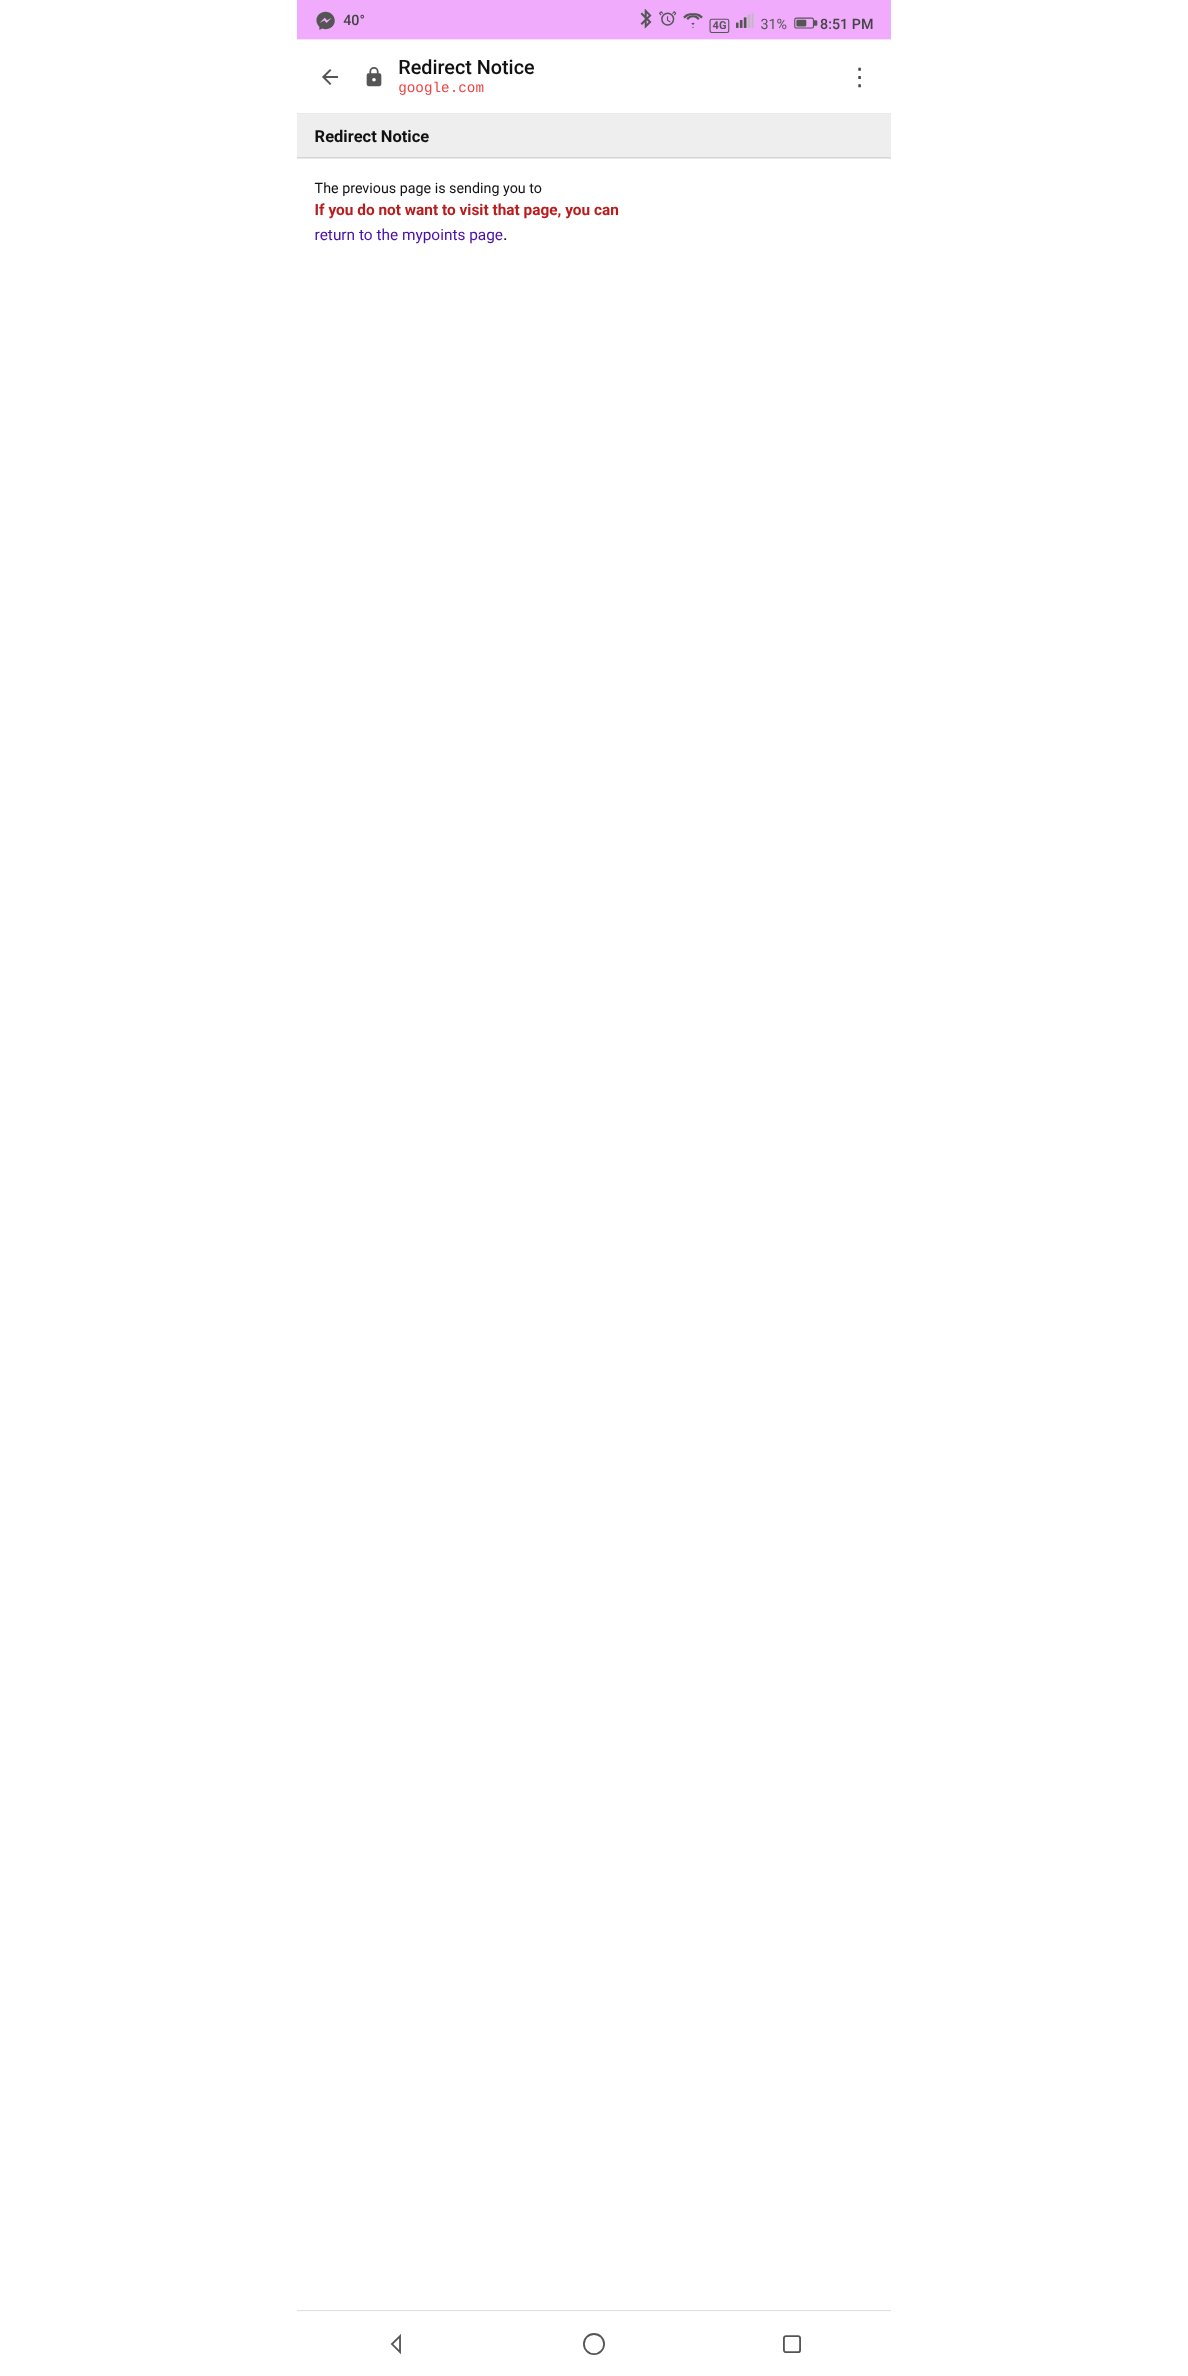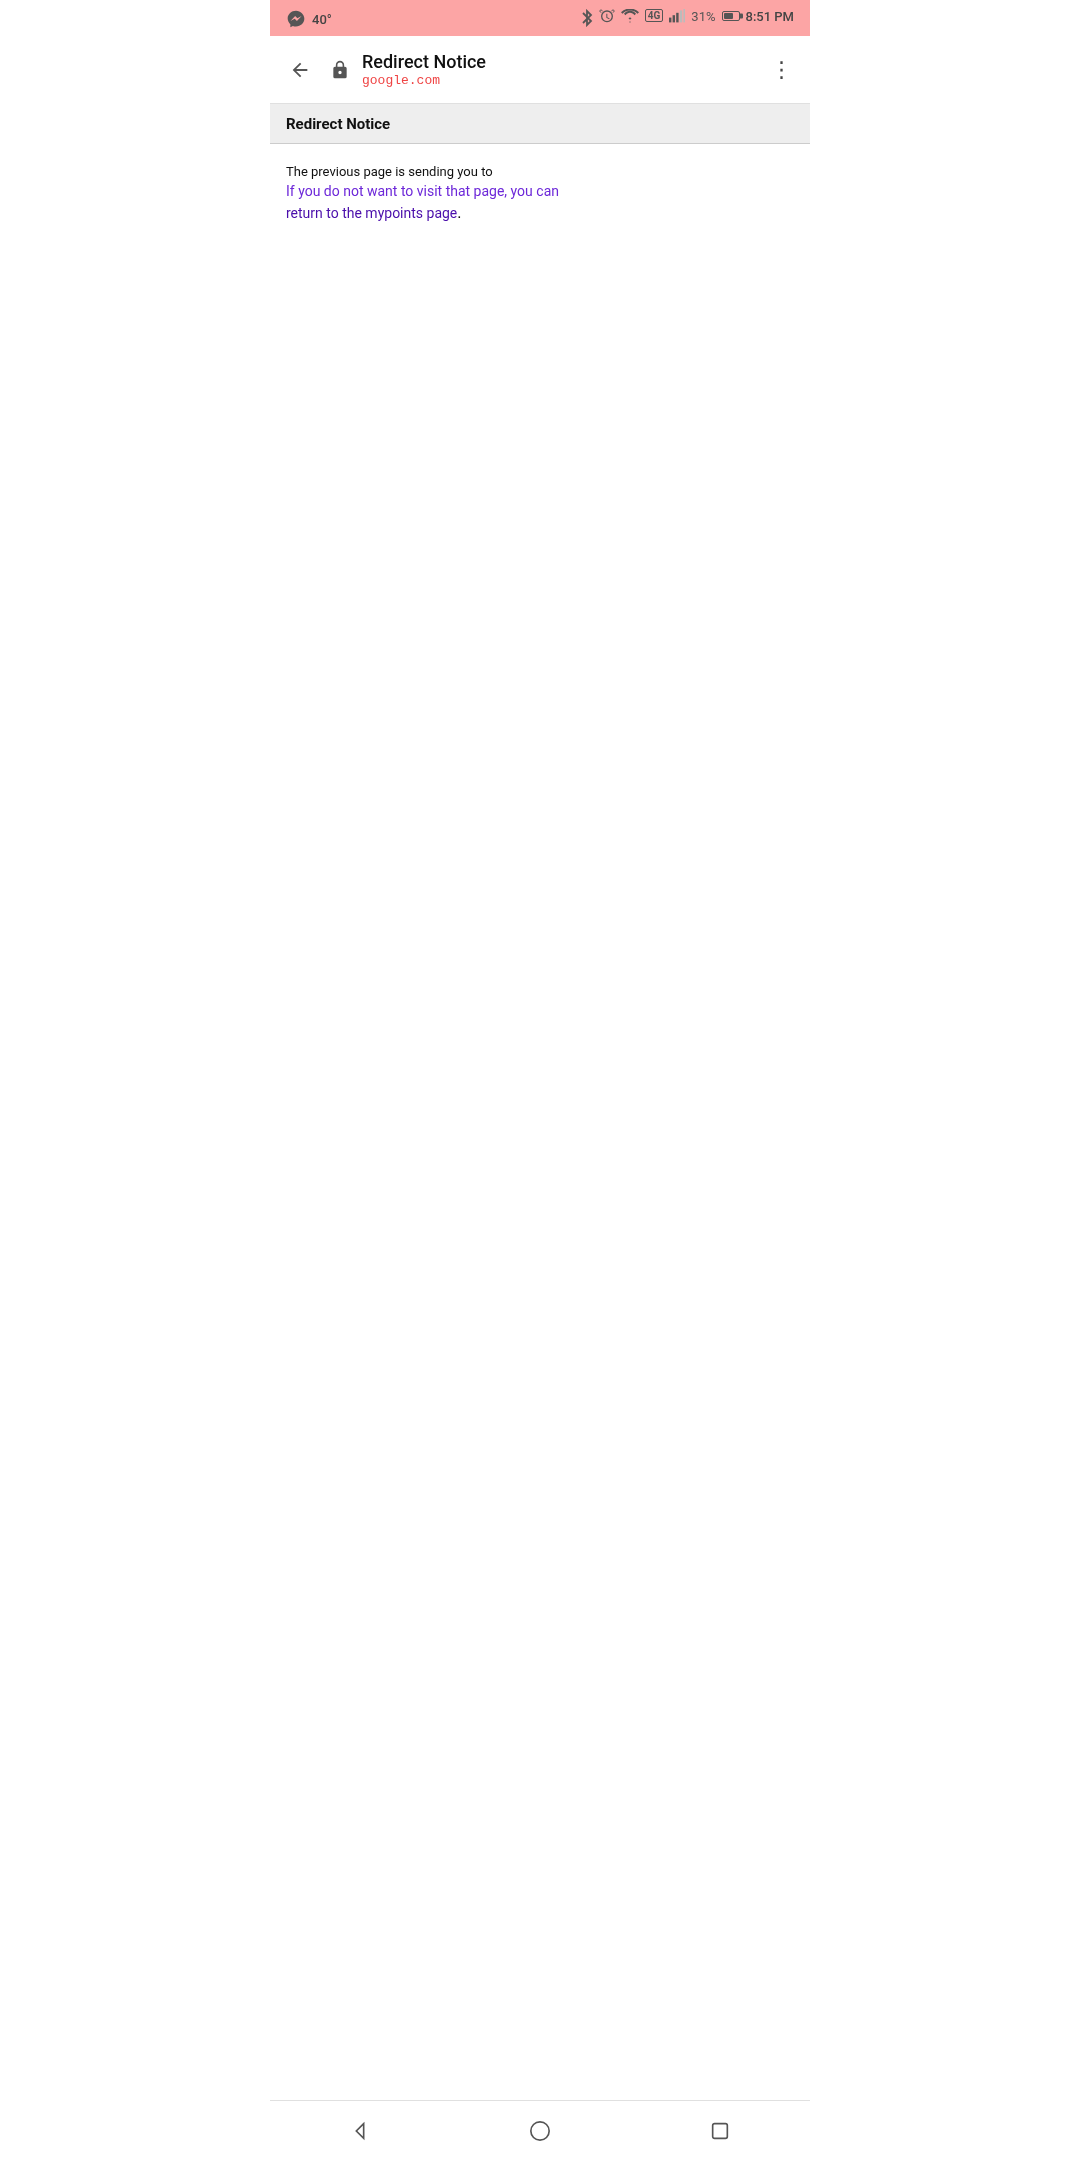--- a/index.html
+++ b/index.html
@@ -15,41 +15,41 @@
       display: flex;
       flex-direction: column;
     }
 
     
     .status-bar {
       display: flex;
       justify-content: space-between;
       align-items: center;
       padding: 6px 16px 4px 16px;
-      background: #fca5a5;
+      background: #f0abfc;
       height: 36px;
     }
 
     .status-left {
       display: flex;
       align-items: center;
       gap: 6px;
       font-size: 13px;
       color: #444;
       font-weight: 500;
     }
 
     .messenger-icon {
       width: 20px;
       height: 20px;
     }
 
     .status-right {
       display: flex;
-      align-items: flex-start;
+      align-items: flex-end;
       gap: 6px;
       font-size: 12px;
       color: #444;
     }
 
     .status-icon {
       font-size: 13px;
       color: #555;
     }
 
@@ -145,22 +145,23 @@
       font-size: 14px;
       text-decoration: none;
       word-break: break-all;
       display: block;
       margin-bottom: 16px;
       line-height: 1.5;
     }
 
     .no-visit-text {
       font-size: 14px;
-      color: #6d28d9;
+      color: #b91c1c;
       margin-bottom: 4px;
+      font-weight: bold;
     }
 
     .return-link {
       color: #4a0eab;
       font-size: 14px;
       text-decoration: none;
     }
 
     
     .bottom-nav {

